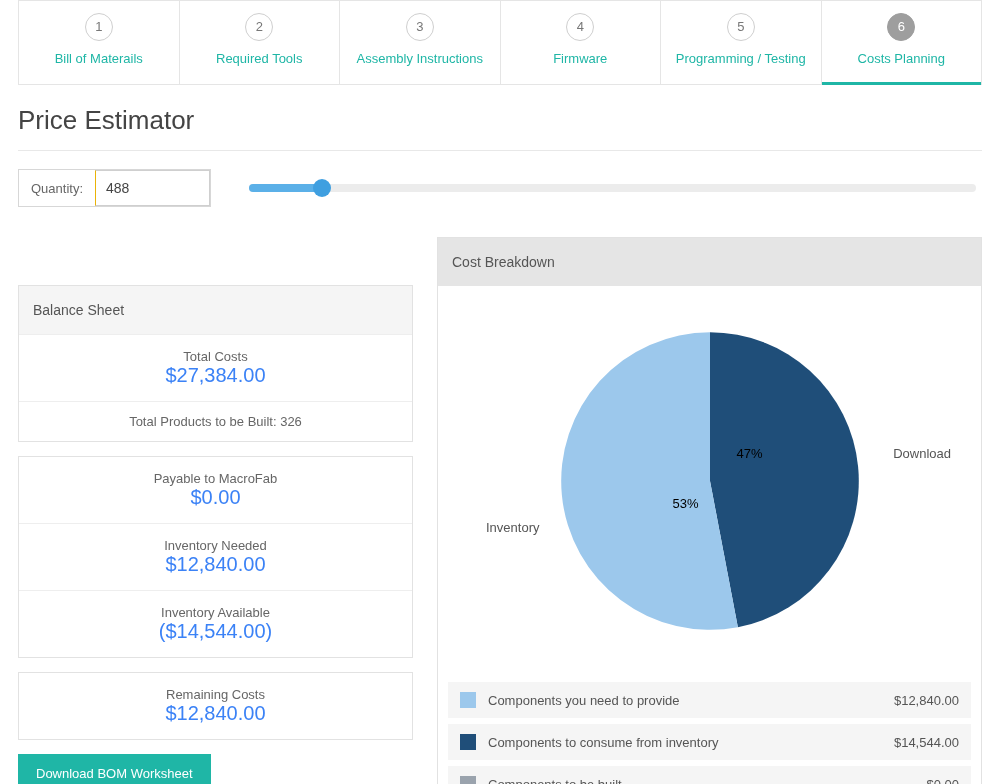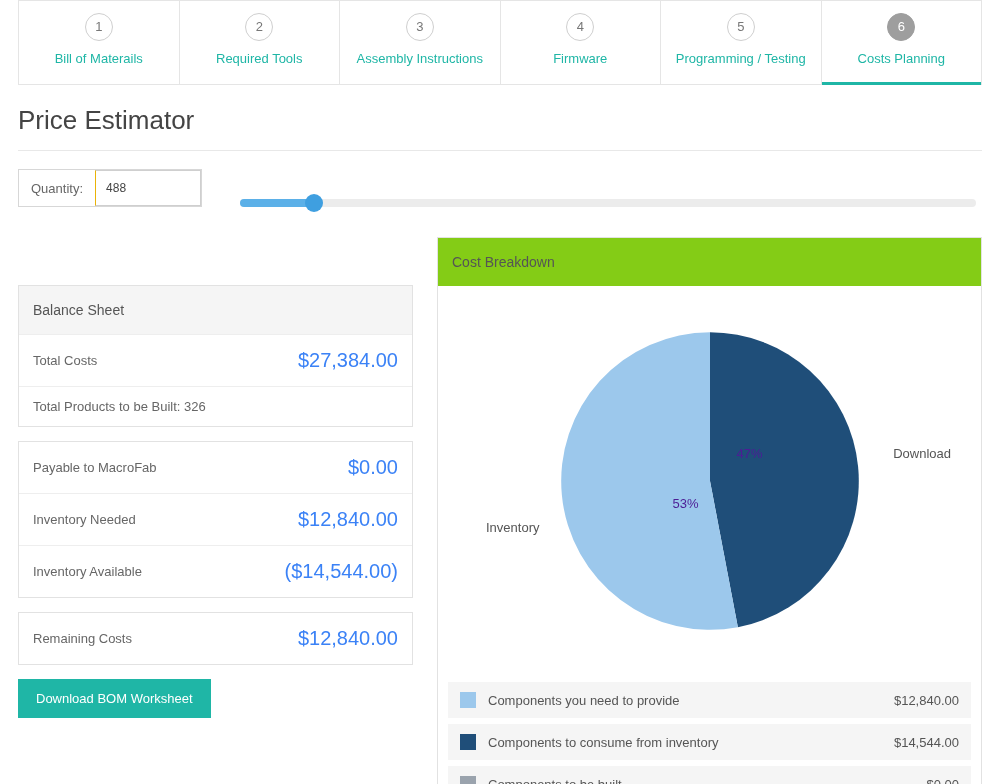--- a/index.html
+++ b/index.html
@@ -53,38 +53,38 @@
 
   h2.page-title {
     font-size: 26px;
     font-weight: 400;
     color: #444;
     margin: 8px 0 14px 0;
   }
   hr.sep { border: none; border-top: 1px solid #e8e8e8; margin-bottom: 18px; }
 
   
-  .qrow { display: flex; align-items: flex-end; gap: 18px; margin-bottom: 30px; }
+  .qrow { display: flex; align-items: center; gap: 18px; margin-bottom: 30px; }
   .qbox {
     display: flex; align-items: center;
     border: 1px solid #d7d7d7;
   }
   .qbox .ql {
     padding: 10px 12px;
     color: #666;
     font-size: 13px;
   }
   .qbox input {
-    width: 106px; height: 36px;
+    width: 115px; height: 36px;
     border: 1px solid #eab308;
     border-top: 1px solid #cfcfcf;
     border-bottom: 1px solid #cfcfcf;
     border-right: 1px solid #cfcfcf;
     padding: 0 10px;
-    font-size: 12px;
+    font-size: 14px;
     color: #444;
     outline: none;
   }
   .slider-wrap { flex: 1; padding: 0 6px 0 20px; }
   .slider {
     position: relative;
     height: 8px;
     background: #ececec;
     border-radius: 4px;
   }
@@ -110,53 +110,54 @@
   .card-head {
     background: #f5f5f5;
     padding: 16px 14px;
     color: #555;
     font-size: 14px;
   }
   .row {
     display: flex; justify-content: space-between; align-items: center;
     padding: 14px 14px;
     border-top: 1px solid #eee;
+    flex-direction: column;
   }
   .row .lab { color: #666; font-size: 13px; }
   .row .val { color: #3b82f6; font-size: 20px; font-weight: 400; }
   .row.small { padding: 12px 14px; }
 
   .btn {
     display: inline-block;
     background: #1fb6a6;
     color: #fff;
     padding: 12px 18px;
     font-size: 13px;
     cursor: pointer;
     border: none;
   }
 
   .rcard { border: 1px solid #e2e2e2; }
-  .rcard .card-head { background: #84cc16; }
+  .rcard .card-head { background: #e5e5e5; }
   .chart-area {
     position: relative;
     height: 390px;
     display: flex;
     align-items: center;
     justify-content: center;
   }
   .pie-holder { position: relative; width: 310px; height: 310px; }
   .chart-label {
     position: absolute;
     color: #555;
     font-size: 13px;
   }
   .pct {
     position: absolute;
-    color: #4c1d95;
+    color: #000000;
     font-size: 13px;
   }
 
   .legend { padding: 6px 10px 8px 10px; }
   .legend-row {
     display: flex; align-items: center;
     background: #f5f5f5;
     padding: 10px 12px;
     margin-bottom: 6px;
     font-size: 13px;

